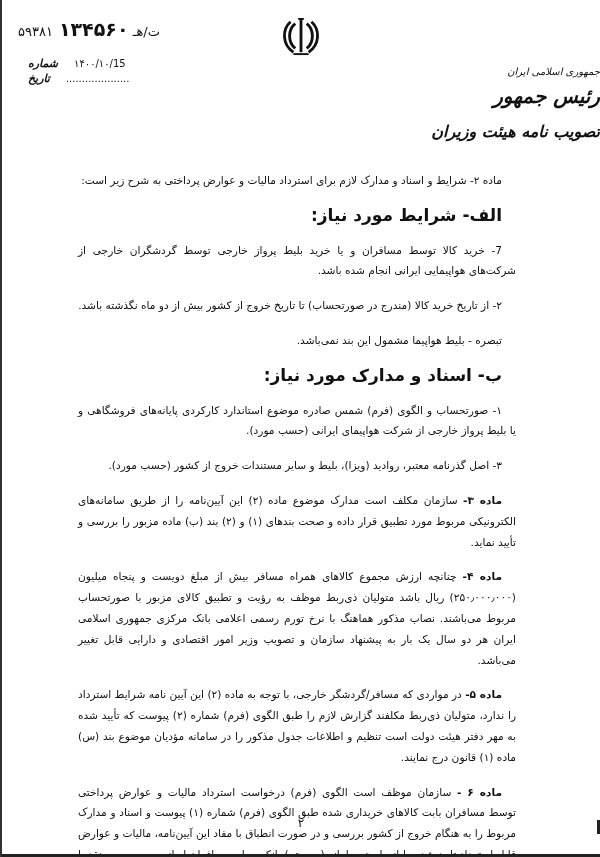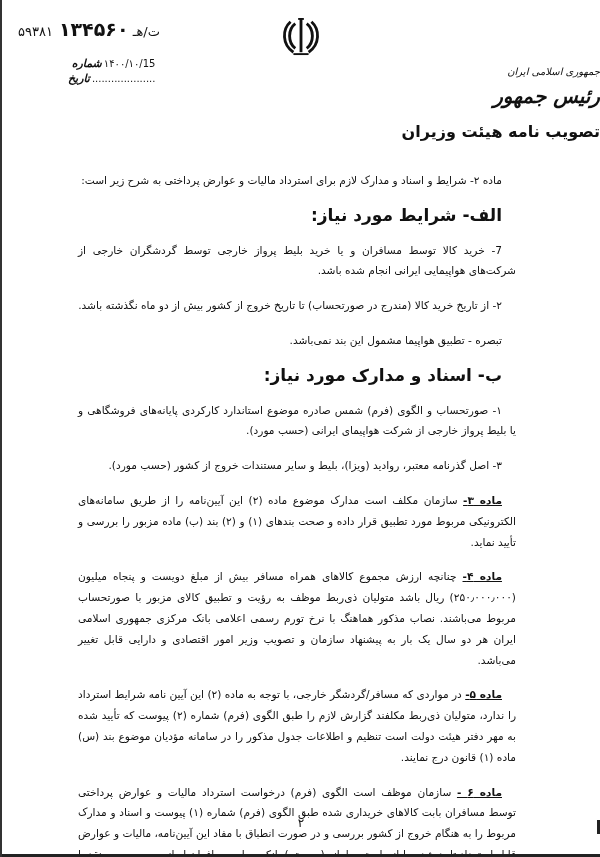--- a/index.html
+++ b/index.html
@@ -1,31 +1,31 @@
 <!DOCTYPE html>
 <html><head>
 <meta charset="utf-8">
 <style>
   html, body { margin:0; padding:0; }
   body { width:600px; height:857px; background:#fff; position:relative; overflow:hidden; font-family:"DejaVu Sans", sans-serif; color:#111; }
   .page { position:absolute; inset:0; background:#fff; border-left:2px solid #333; }
   .ref { position:absolute; left:16px; top:18px; font-size:13px; direction:ltr; white-space:nowrap; }
   .ref .big { font-size:19px; font-weight:bold; letter-spacing:2px; margin-left:6px; }
   .meta { position:absolute; left:26px; top:56px; font-size:10px; direction:rtl; }
-  .meta .row { display:flex; flex-direction:row-reverse; justify-content:flex-end; gap:2px; line-height:15px;margin-left:40px; }
+  .meta .row { display:flex; flex-direction:row-reverse; gap:16px; line-height:15px; }
   .meta .lbl { font-style:italic; font-weight:bold; font-size:11px; }
   .emblem { position:absolute; left:280px; top:14px; width:38px; height:46px; }
   .header { position:absolute; left:0; right:0; text-align:right; direction:rtl; }
   .h1 { top:66px; font-size:10px; font-style:italic; }
   .h2 { top:84px; font-size:20px; font-weight:bold; font-style:italic; }
-  .h3 { top:122px; font-size:16px; font-weight:bold; }
+  .h3 { top:122px; font-size:16px; font-weight:bold; font-style:italic; }
   .body { position:absolute; left:62px; right:70px; top:156px; direction:rtl; text-align:justify; font-size:10.6px; line-height:20.8px; }
   .body p { margin:14px; }
   .body .ind { text-indent:14px; }
-  .body b { font-weight:bold;text-decoration:underline; }
+  .body b { font-weight:bold; }
   .body .head { font-weight:bold; font-size:17px; text-indent:14px; }
   .pagenum { position:absolute; left:0; right:0; top:816px; text-align:center; font-size:12px; }
   .bottomline { position:absolute; left:0; right:0; bottom:0; height:3px; background:#222; }
   .rightmark { position:absolute; right:0; top:820px; width:3px; height:14px; background:#222; }
 </style>
 </head>
 <body>
 
 <div class="page">
 
@@ -57,21 +57,21 @@
 
   <div class="header h1">جمهوری اسلامی ایران</div>
   <div class="header h2">رئیس جمهور</div>
   <div class="header h3">تصویب نامه هیئت وزیران</div>
 
   <div class="body">
     <p class="ind">ماده ۲- شرایط و اسناد و مدارک لازم برای استرداد مالیات و عوارض پرداختی به شرح زیر است:</p>
     <p class="head">الف- شرایط مورد نیاز:</p>
     <p class="ind">7- خرید کالا توسط مسافران و یا خرید بلیط پرواز خارجی توسط گردشگران خارجی از شرکت‌های هواپیمایی ایرانی انجام شده باشد.</p>
     <p class="ind">۲- از تاریخ خرید کالا (مندرج در صورتحساب) تا تاریخ خروج از کشور بیش از دو ماه نگذشته باشد.</p>
-    <p class="ind">تبصره - تطبیق هواپیما مشمول این بند نمی‌باشد.</p>
+    <p class="ind">تبصره - بلیط هواپیما مشمول این بند نمی‌باشد.</p>
     <p class="head">ب- اسناد و مدارک مورد نیاز:</p>
     <p class="ind">۱- صورتحساب و الگوی (فرم) شمس صادره موضوع استاندارد کارکردی پایانه‌های فروشگاهی و یا بلیط پرواز خارجی از شرکت هواپیمای ایرانی (حسب مورد).</p>
     <p class="ind">۳- اصل گذرنامه معتبر، روادید (ویزا)، بلیط و سایر مستندات خروج از کشور (حسب مورد).</p>
     <p class="ind"><b>ماده ۳-</b><span> سازمان مکلف است مدارک موضوع ماده (۲) این آیین‌نامه را از طریق سامانه‌های الکترونیکی مربوط مورد تطبیق قرار داده و صحت بندهای (۱) و (۲) بند (ب) ماده مزبور را بررسی و تأیید نماید.</span></p>
     <p class="ind"><b>ماده ۴-</b><span> چنانچه ارزش مجموع کالاهای همراه مسافر بیش از مبلغ دویست و پنجاه میلیون (۲۵۰٫۰۰۰٫۰۰۰) ریال باشد متولیان ذی‌ربط موظف به رؤیت و تطبیق کالای مزبور با صورتحساب مربوط می‌باشند. نصاب مذکور هماهنگ با نرخ تورم رسمی اعلامی بانک مرکزی جمهوری اسلامی ایران هر دو سال یک بار به پیشنهاد سازمان و تصویب وزیر امور اقتصادی و دارایی قابل تغییر می‌باشد.</span></p>
     <p class="ind"><b>ماده ۵-</b><span> در مواردی که مسافر/گردشگر خارجی، با توجه به ماده (۲) این آیین نامه شرایط استرداد را ندارد، متولیان ذی‌ربط مکلفند گزارش لازم را طبق الگوی (فرم) شماره (۲) پیوست که تأیید شده به مهر دفتر هیئت دولت است تنظیم و اطلاعات جدول مذکور را در سامانه مؤدیان موضوع بند (س) ماده (۱) قانون درج نمایند.</span></p>
     <p class="ind"><b>ماده ۶ -</b><span> سازمان موظف است الگوی (فرم) درخواست استرداد مالیات و عوارض پرداختی توسط مسافران بابت کالاهای خریداری شده طبق الگوی (فرم) شماره (۱) پیوست و اسناد و مدارک مربوط را به هنگام خروج از کشور بررسی و در صورت انطباق با مفاد این آیین‌نامه، مالیات و عوارض قابل استرداد تایید شده را از طریق سامانه (سیستم) بانکی برای مسافران ایرانی و به صورت نقد یا از طریق سامانه (سیستم) بانکی (حسب مورد) برای مسافران خارجی و بر مبنای واحد پول رایج کشور و با اخذ رسید پرداخت یا واریز نمایند. استرداد وجوه موضوع این آیین‌نامه توسط سازمان به صورت برخط و حداکثر تا قبل از زمان خروج مسافر یا گردشگر از کشور صورت خواهد گرفت.</span></p>
   </div>
 
   <div class="pagenum">۲</div>

